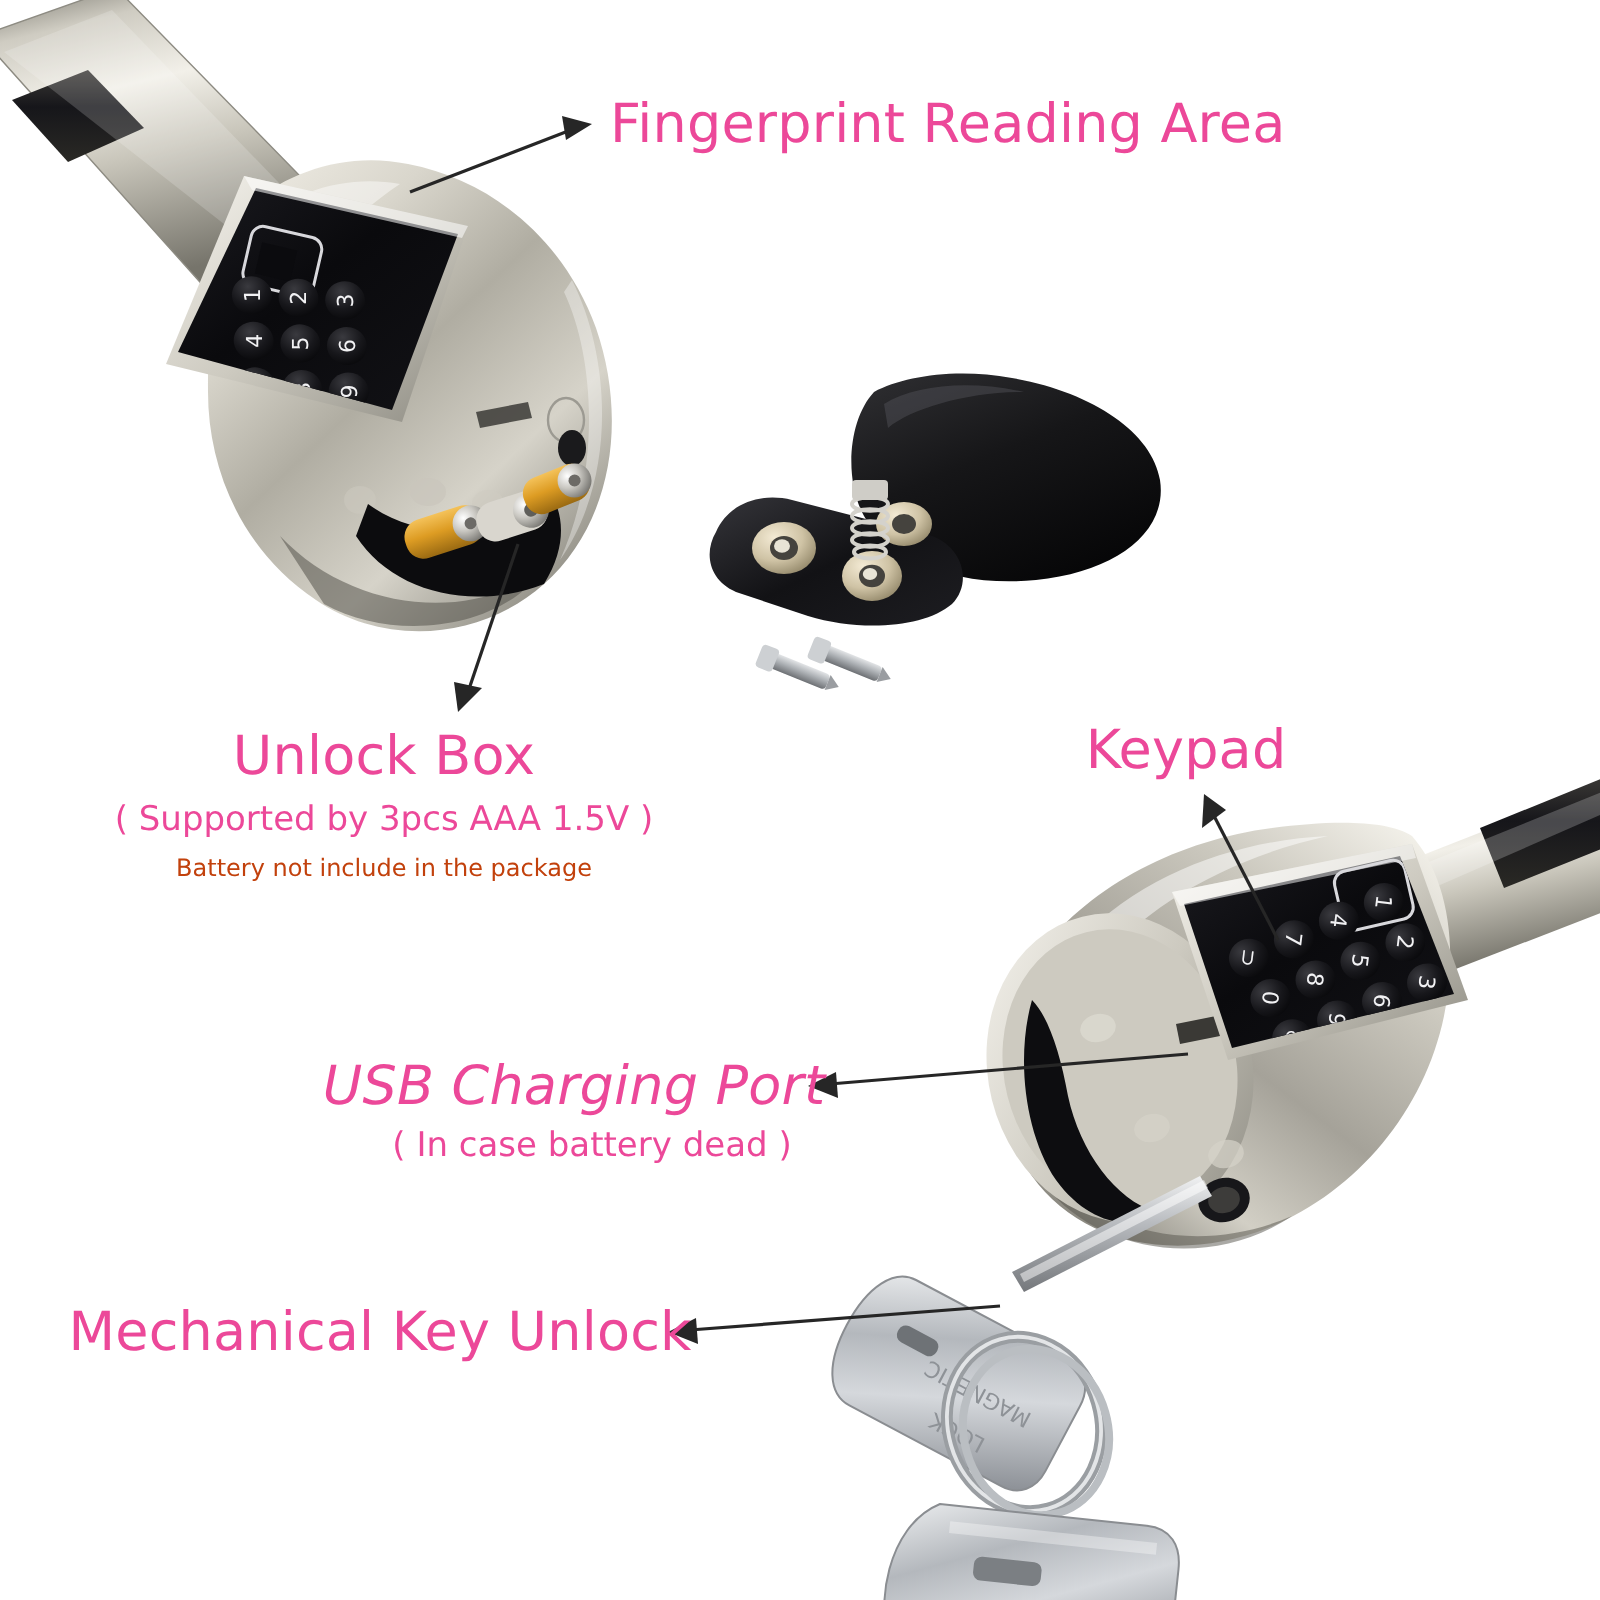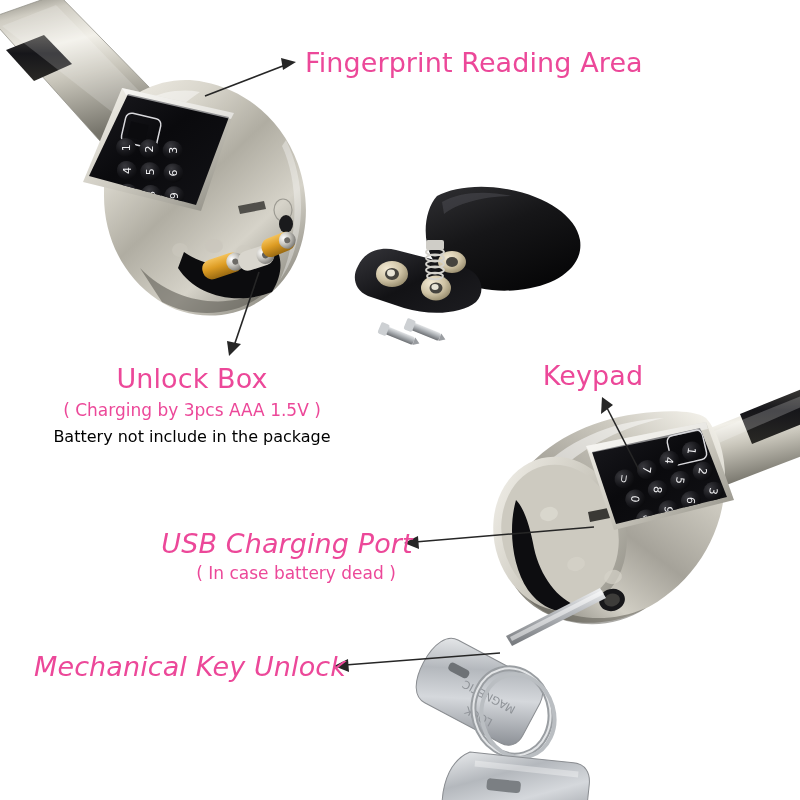--- a/index.html
+++ b/index.html
@@ -34,35 +34,35 @@
   .label.title {
     font-size: 27px;
     font-weight: 400;
     letter-spacing: 0.1px;
   }
   .label.sub {
     font-size: 17px;
     font-weight: 400;
   }
   .label.warn {
-    font-size: 16px;
-    color: #000000;
+    font-size: 12px;
+    color: #c2410c;
     font-weight: 400;
   }
   .centered { transform: translateX(-50%); }
 
   
   #lbl-fingerprint { left: 305px; top: 48px; }
   #lbl-battery     { left: 192px; top: 364px; }
   #lbl-battery-sub { left: 192px; top: 401px; }
   #lbl-battery-warn{ left: 192px; top: 428px; }
   #lbl-keypad      { left: 593px; top: 361px; }
   #lbl-usb         { left: 287px; top: 529px; font-style: italic; }
   #lbl-usb-sub     { left: 296px; top: 564px; }
-  #lbl-mech        { left: 190px; top: 652px; font-style: italic; }
+  #lbl-mech        { left: 190px; top: 652px; }
 </style>
 </head>
 <body>
 
 <div id="stage">
 
   <svg class="svg-layer" viewBox="0 0 800 800">
     <defs>
 
       <linearGradient id="cyl1" x1="0" y1="0" x2="0.25" y2="1">
@@ -497,21 +497,21 @@
       <g>
         <line x1="500" y1="653" x2="345" y2="665"></line>
         <polygon points="334,666 349,672 348,659" stroke="none"></polygon>
       </g>
     </g>
   </svg>
 
   <div class="label title" id="lbl-fingerprint">Fingerprint Reading Area</div>
 
   <div class="label title centered" id="lbl-battery">Unlock Box</div>
-  <div class="label sub centered" id="lbl-battery-sub">( Charging by 3pcs AAA 1.5V )</div>
+  <div class="label sub centered" id="lbl-battery-sub">( Supported by 3pcs AAA 1.5V )</div>
   <div class="label warn centered" id="lbl-battery-warn">Battery not include in the package</div>
 
   <div class="label title centered" id="lbl-keypad">Keypad</div>
 
   <div class="label title centered" id="lbl-usb">USB Charging Port</div>
   <div class="label sub centered" id="lbl-usb-sub">( In case battery dead )</div>
 
   <div class="label title centered" id="lbl-mech">Mechanical Key Unlock</div>
 
 </div>

